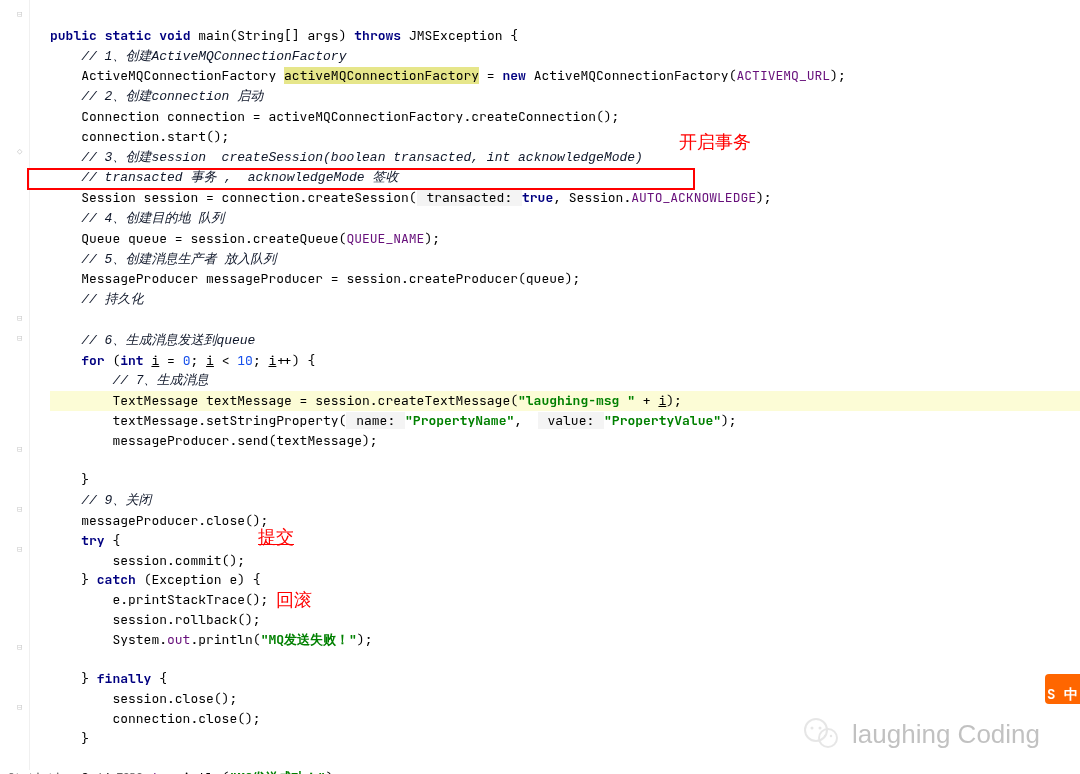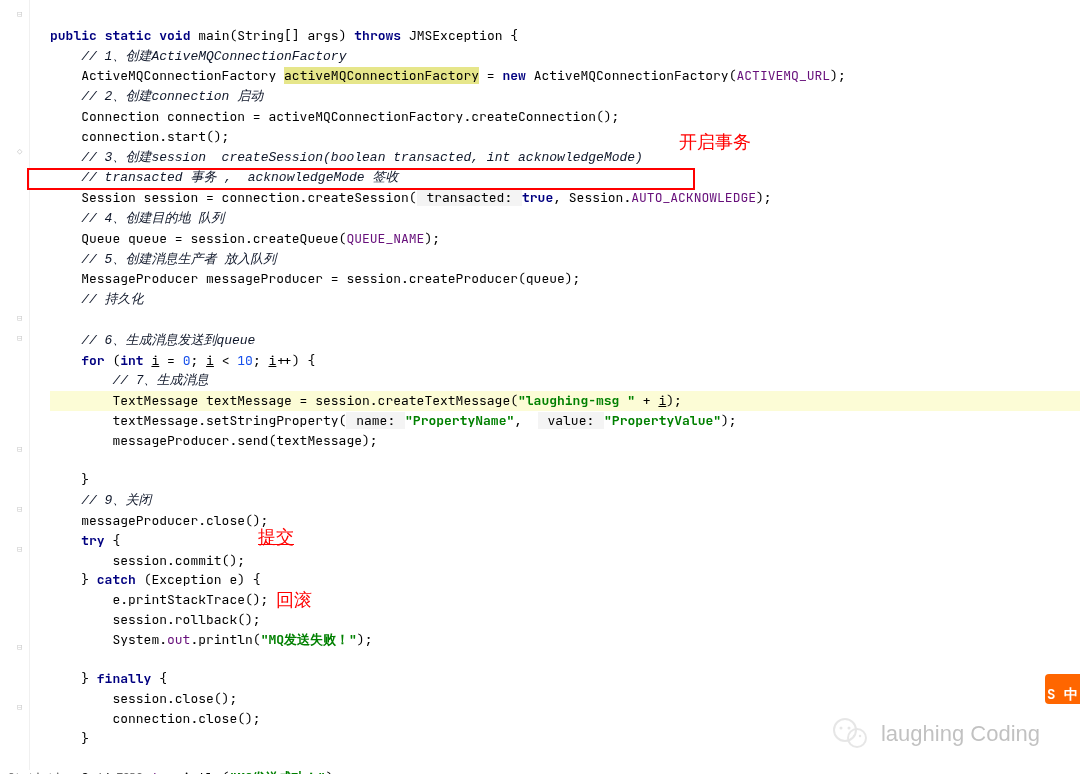--- a/index.html
+++ b/index.html
@@ -61,21 +61,21 @@
       pointer-events: none;
     }
     .watermark {
       position: absolute;
       bottom: 20px;
       right: 40px;
       display: flex;
       align-items: center;
       gap: 10px;
       color: #999999;
-      font-size: 22px;
+      font-size: 26px;
       font-family: sans-serif;
       opacity: 0.6;
     }
     .watermark-icon {
       width: 40px;
       height: 40px;
       opacity: 0.4;
     }
     .bottom-tabs {
       position: absolute;

